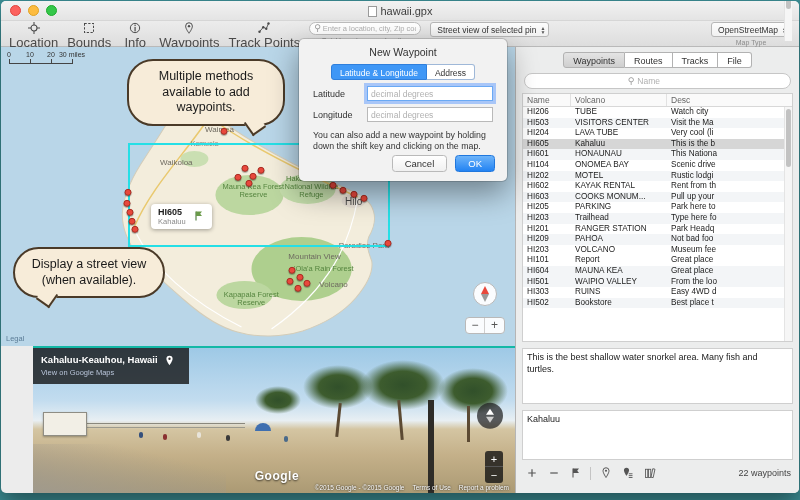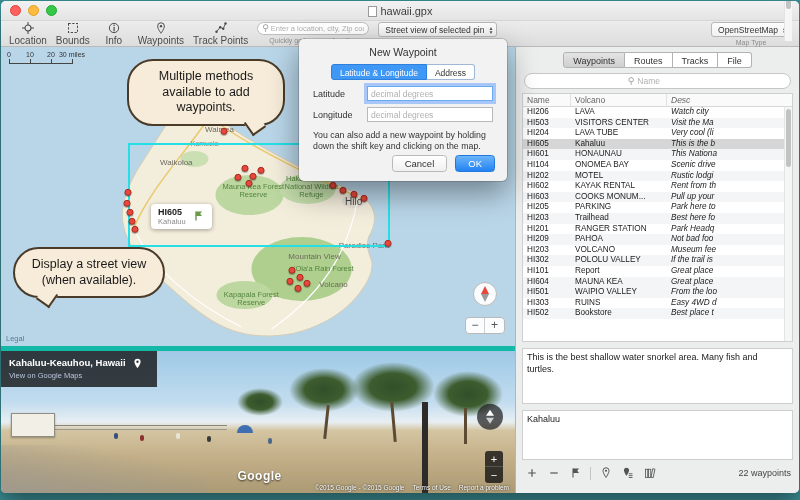--- a/index.html
+++ b/index.html
@@ -18,21 +18,21 @@
   .light.yellow { background:#fdbc40; border:1px solid #dfa123; }
   .light.green { background:#34c749; border:1px solid #1eab2c; }
   .win-title { position:absolute; left:0; right:0; text-align:center; font-size:11px; color:#3e3e3e; }
   .doc-glyph { display:inline-block; width:9px; height:11px; background:#fff; border:1px solid #9a9a9a; vertical-align:-2px; margin-right:4px; }
 
   
   .toolbar { height:26px; background:linear-gradient(#ececec,#dddddd); border-bottom:1px solid #b9b9b9;
              display:flex; align-items:flex-start; padding:1px 8px 0; gap:9px; }
   .tb-btn { display:flex; flex-direction:column; align-items:center; color:#4a4a4a; cursor:default; min-width:30px; }
   .tb-btn svg { width:12px; height:12px; }
-  .tb-btn .lbl { font-size:10px; margin-top:1px; white-space:nowrap; }
+  .tb-btn .lbl { font-size:13px; margin-top:1px; white-space:nowrap; }
   .tb-field-wrap { display:flex; flex-direction:column; align-items:center; }
   .tb-search { display:flex; align-items:center; background:#fff; border:1px solid #bdbdbd; border-radius:8px;
                height:13px; width:112px; padding:0 4px; gap:2px; }
   .tb-search input { border:none; outline:none; font-size:7.5px; width:100%; color:#333; background:transparent; font-family:inherit; }
   .tb-caption { font-size:7px; color:#8c8c8c; margin-top:2px; white-space:nowrap; }
   .dropdown { display:flex; align-items:center; background:linear-gradient(#fdfdfd,#f1f1f1); border:1px solid #b7b7b7;
               border-radius:3px; height:15px; padding:0 3px 0 6px; font-size:8.5px; color:#333; gap:4px; white-space:nowrap; }
   .chev { display:flex; flex-direction:column; line-height:4px; font-size:5px; color:#555; }
   .tb-spacer { flex:1; }
 
@@ -75,21 +75,21 @@
   .bubble { position:absolute; background:#f7ecd9; border:2px solid #4a3a28; border-radius:26px;
             padding:8px 12px; font-size:12.5px; color:#1a1a1a; text-align:center; line-height:1.25; z-index:40; }
   .bubble::after { content:""; position:absolute; width:14px; height:14px; background:#f7ecd9;
                    border-right:2px solid #4a3a28; border-bottom:2px solid #4a3a28; }
   .bubble.b1 { left:126px; top:12px; width:158px; }
   .bubble.b1::after { bottom:-9px; right:20px; transform:rotate(55deg); }
   .bubble.b2 { left:12px; top:200px; width:152px; }
   .bubble.b2::after { bottom:-9px; left:24px; transform:rotate(35deg); }
 
   
-  .streetview { position:relative; flex:1; overflow:hidden; border-top:5px solid #14b8a6; }
+  .streetview { position:relative; flex:1; overflow:hidden; border-top:2px solid #14b8a6;margin-left:32px; }
   .sv-sky { position:absolute; inset:0; background:linear-gradient(#9ec9e6 0%,#c2dcef 36%,#e8eff3 50%,#d4c5a2 56%,#c4b089 74%,#ab9a74 100%); }
   .sv-pave { position:absolute; left:0; bottom:0; width:40%; height:34%; background:linear-gradient(to top right,#a09a8d,rgba(160,154,141,0) 72%); }
   .palm { position:absolute; border-radius:50%; background:radial-gradient(closest-side,#31502a,#3d5c2e 55%,rgba(61,92,46,0)); }
   .trunk { position:absolute; width:3px; background:#5c4a33; }
   .fence { position:absolute; left:6%; top:52%; width:38%; height:5px; border-top:1px solid #8a887d; border-bottom:1px solid #9c9a8e; }
   .sv-sign { position:absolute; left:2%; top:44%; width:44px; height:24px; background:#f2efe6; border:1px solid #8f8d84; box-shadow:0 1px 2px rgba(0,0,0,.3); }
   .sv-pole { position:absolute; left:82%; top:36%; width:6px; height:64%; background:#2e2c28; }
   .dotp { position:absolute; width:4px; height:6px; border-radius:2px; }
   .umb { position:absolute; width:16px; height:8px; border-radius:8px 8px 0 0; background:#3f6fb0; }
   .sv-header { position:absolute; left:0; top:0; width:156px; background:rgba(15,15,15,.78); color:#fff; padding:6px 8px 7px; display:flex; gap:6px; }
@@ -115,21 +115,21 @@
   .seg:last-child { border-radius:0 3px 3px 0; }
   .seg.active { background:linear-gradient(#e4e4e4,#cfcfcf); }
   .panel-search { margin:2px 8px 2px; height:16px; background:#fff; border:1px solid #c6c6c6; border-radius:8px;
                   display:flex; align-items:center; justify-content:center; gap:3px; color:#9a9a9a; }
   .panel-search input { border:none; outline:none; width:50px; font-size:8.5px; color:#333; background:transparent; text-align:left; font-family:inherit; }
   .mag { font-size:9px; color:#9a9a9a; line-height:9px; }
 
   .table-wrap { position:relative; margin:4px 6px 0; border:1px solid #cfcfcf; background:#fff; }
   .thead { display:flex; height:13px; border-bottom:1px solid #d8d8d8; background:#fafafa; }
   .thead div { font-size:8.5px; color:#666; padding-left:4px; line-height:13px; border-right:1px solid #e2e2e2; }
-  .col-name { width:48px; } .col-comment { width:96px; } .col-desc { flex:1; border-right:none!important;font-style:italic; }
+  .col-name { width:48px; } .col-comment { width:96px; } .col-desc { flex:1; border-right:none!important; }
   .tbody { height:234px; overflow:hidden; }
   .trow { display:flex; height:10.6px; line-height:10.6px; font-size:8.2px; color:#1c1c1c; }
   .trow.alt { background:#f3f5f7; }
   .trow.selected { background:#d6d6d6; }
   .trow div { padding-left:4px; overflow:hidden; white-space:nowrap; }
   .vscroll { position:absolute; right:0; top:0; bottom:0; width:8px; background:#f6f6f6; border-left:1px solid #e4e4e4; }
   .vscroll .thumb { position:absolute; left:1px; width:5px; border-radius:3px; background:#c2c2c2; }
 
   .detail-box, .name-box { position:relative; margin:6px 6px 0; background:#fff; border:1px solid #cfcfcf;
                            font-size:9px; color:#222; padding:3px 12px 3px 4px; line-height:1.3; }
@@ -406,21 +406,21 @@
 
       <div class="table-wrap">
         <div class="thead">
           <div class="col-name">Name</div>
           <div class="col-comment">Volcano</div>
           <div class="col-desc">Desc</div>
         </div>
         <div class="tbody" id="table-body">
   <div class="trow">
     <div class="col-name">HI206</div>
-              <div class="col-comment">LAVA</div>
+              <div class="col-comment">TUBE</div>
               <div class="col-desc">Watch city</div>
   </div>
 
   <div class="trow alt">
     <div class="col-name">HI503</div>
               <div class="col-comment">VISITORS CENTER</div>
               <div class="col-desc">Visit the Ma</div>
   </div>
 
   <div class="trow">
@@ -468,46 +468,41 @@
 
   <div class="trow">
     <div class="col-name">HI205</div>
               <div class="col-comment">PARKING</div>
               <div class="col-desc">Park here to</div>
   </div>
 
   <div class="trow alt">
     <div class="col-name">HI203</div>
               <div class="col-comment">Trailhead</div>
-              <div class="col-desc">Best here fo</div>
+              <div class="col-desc">Type here fo</div>
   </div>
 
   <div class="trow">
     <div class="col-name">HI201</div>
               <div class="col-comment">RANGER STATION</div>
               <div class="col-desc">Park Headq</div>
   </div>
 
   <div class="trow alt">
     <div class="col-name">HI209</div>
               <div class="col-comment">PAHOA</div>
               <div class="col-desc">Not bad foo</div>
   </div>
 
   <div class="trow">
     <div class="col-name">HI203</div>
               <div class="col-comment">VOLCANO</div>
               <div class="col-desc">Museum fee</div>
   </div>
 
-  <div class="trow alt">
-    <div class="col-name">HI302</div>
-              <div class="col-comment">POLOLU VALLEY</div>
-              <div class="col-desc">If the trail is</div>
-  </div>
 
   <div class="trow">
     <div class="col-name">HI101</div>
               <div class="col-comment">Report</div>
               <div class="col-desc">Great place</div>
   </div>
 
   <div class="trow alt">
     <div class="col-name">HI604</div>
               <div class="col-comment">MAUNA KEA</div>

